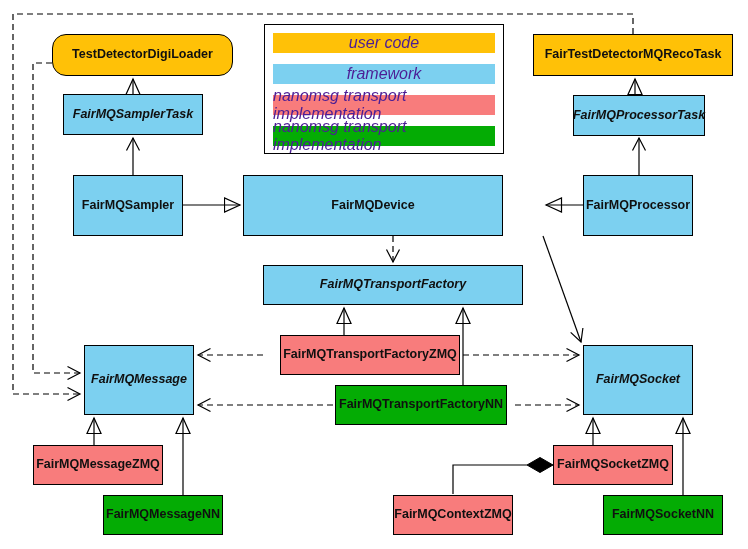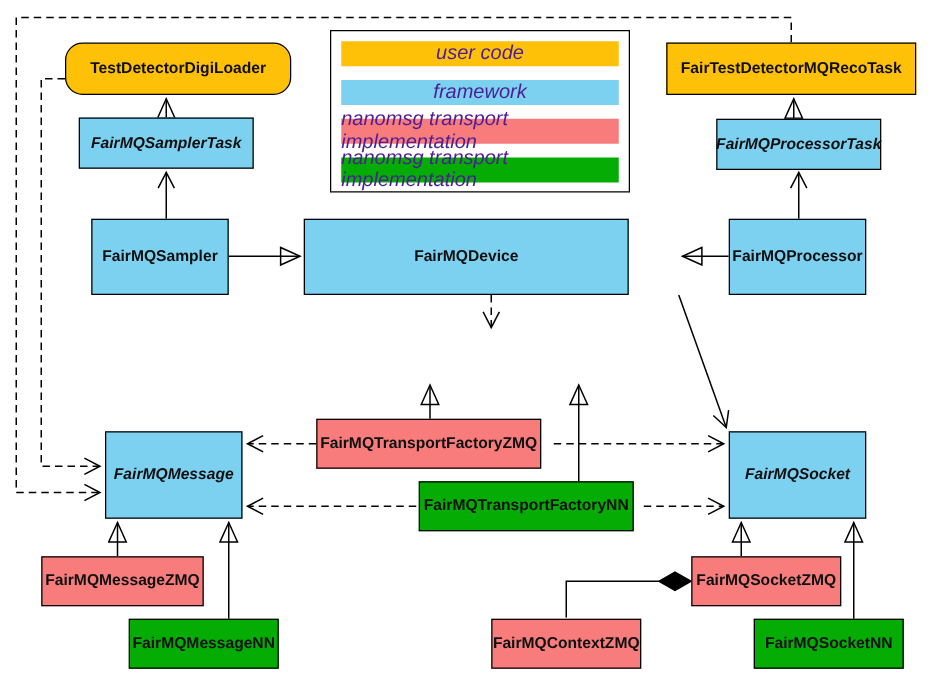--- a/index.html
+++ b/index.html
@@ -15,21 +15,21 @@
   .abstract{font-style:italic;}
   
   #n-digiLoader{left:52px;top:34px;width:181px;height:42px;}
   #n-recoTask{left:533px;top:34px;width:200px;height:42px;}
   #n-samplerTask{left:63px;top:94px;width:140px;height:41px;}
   #n-processorTask{left:573px;top:95px;width:132px;height:41px;}
   #n-sampler{left:73px;top:175px;width:110px;height:61px;}
   #n-device{left:243px;top:175px;width:260px;height:61px;}
   #n-processor{left:583px;top:175px;width:110px;height:61px;}
   #n-transportFactory{left:263px;top:265px;width:260px;height:40px;}
-  #n-transportFactoryZMQ{left:253px;top:335px;width:180px;height:40px;}
+  #n-transportFactoryZMQ{left:280px;top:335px;width:180px;height:40px;}
   #n-transportFactoryNN{left:335px;top:385px;width:172px;height:40px;}
   #n-message{left:84px;top:345px;width:110px;height:70px;}
   #n-socket{left:583px;top:345px;width:110px;height:70px;}
   #n-messageZMQ{left:33px;top:445px;width:130px;height:40px;}
   #n-messageNN{left:103px;top:495px;width:120px;height:40px;}
   #n-socketZMQ{left:553px;top:445px;width:120px;height:40px;}
   #n-socketNN{left:603px;top:495px;width:120px;height:40px;}
   #n-contextZMQ{left:393px;top:495px;width:120px;height:40px;}
   
   .legend{
@@ -95,20 +95,21 @@
     <div class="legend-item" style="background-color: rgb(4, 172, 4);">nanomsg transport implementation</div>
   </div>
 
   <div class="node" id="n-digiLoader" style="background-color: rgb(255, 193, 7); border-radius: 14px;">TestDetectorDigiLoader</div>
   <div class="node" id="n-recoTask" style="background-color: rgb(255, 193, 7);">FairTestDetectorMQRecoTask</div>
   <div class="node abstract" id="n-samplerTask" style="background-color: rgb(124, 208, 240);">FairMQSamplerTask</div>
   <div class="node abstract" id="n-processorTask" style="background-color: rgb(124, 208, 240); font-style: italic;">FairMQProcessorTask</div>
   <div class="node" id="n-sampler" style="background-color: rgb(124, 208, 240);">FairMQSampler</div>
   <div class="node" id="n-device" style="background-color: rgb(124, 208, 240);">FairMQDevice</div>
   <div class="node" id="n-processor" style="background-color: rgb(124, 208, 240);">FairMQProcessor</div>
+  <div class="node abstract" id="n-transportFactory" style="background-color: rgb(124, 208, 240);">FairMQTransportFactory</div>
   <div class="node" id="n-transportFactoryZMQ" style="background-color: rgb(248, 124, 124);">FairMQTransportFactoryZMQ</div>
   <div class="node" id="n-transportFactoryNN" style="background-color: rgb(4, 172, 4);">FairMQTransportFactoryNN</div>
   <div class="node abstract" id="n-message" style="background-color: rgb(124, 208, 240);">FairMQMessage</div>
   <div class="node abstract" id="n-socket" style="background-color: rgb(124, 208, 240);">FairMQSocket</div>
   <div class="node" id="n-messageZMQ" style="background-color: rgb(248, 124, 124);">FairMQMessageZMQ</div>
   <div class="node" id="n-messageNN" style="background-color: rgb(4, 172, 4);">FairMQMessageNN</div>
   <div class="node" id="n-socketZMQ" style="background-color: rgb(248, 124, 124);">FairMQSocketZMQ</div>
   <div class="node" id="n-socketNN" style="background-color: rgb(4, 172, 4);">FairMQSocketNN</div>
   <div class="node" id="n-contextZMQ" style="background-color: rgb(248, 124, 124);">FairMQContextZMQ</div>
 

